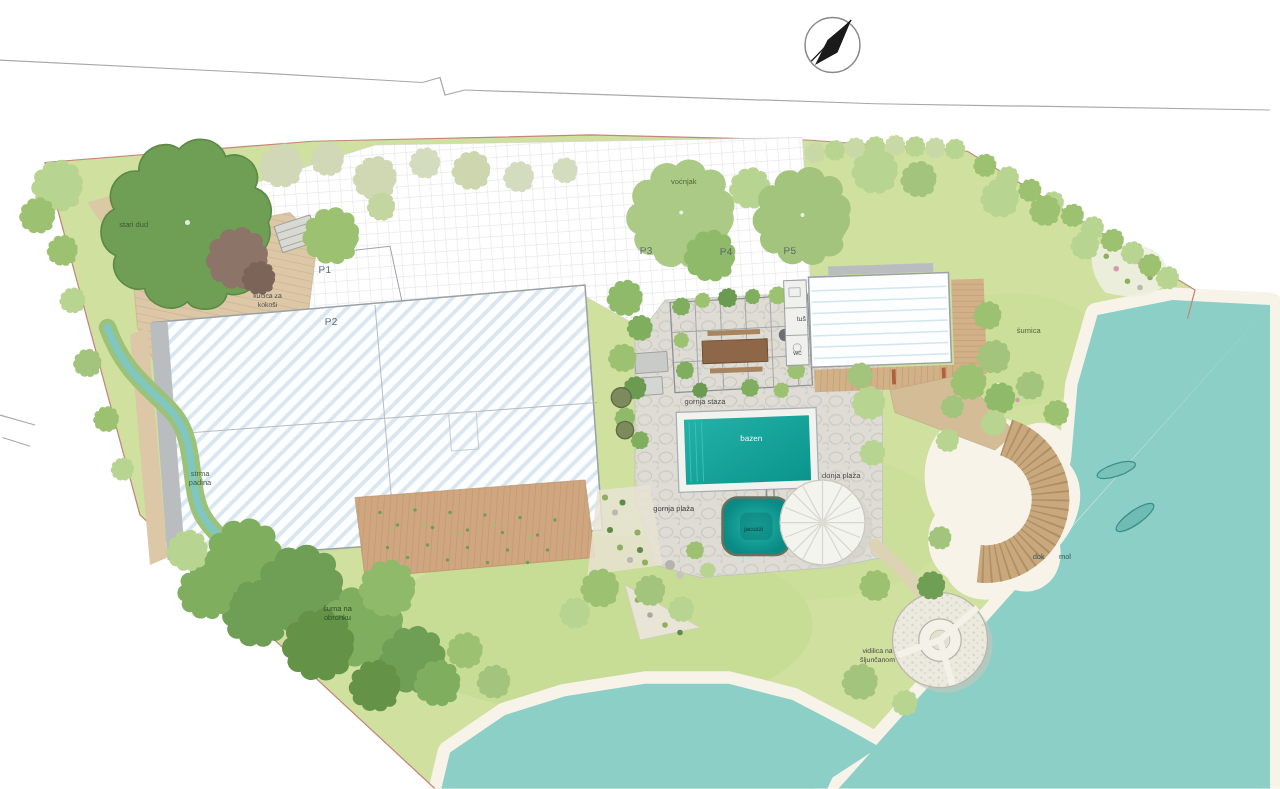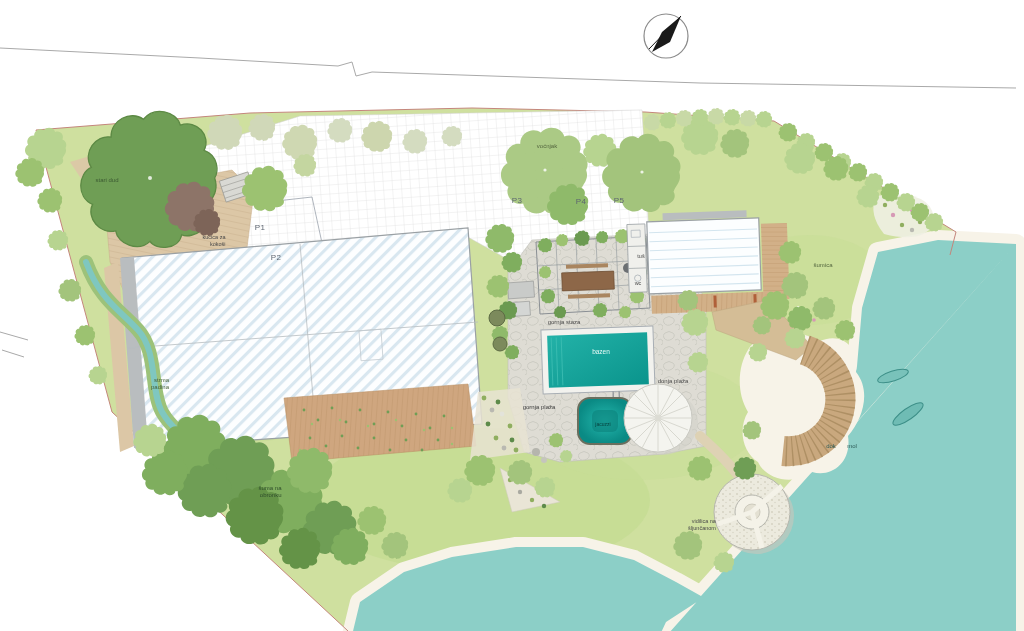--- a/index.html
+++ b/index.html
@@ -1,28 +1,28 @@
 <!DOCTYPE html>
 <html><head>
 <meta charset="utf-8">
 <style>
   html,body{margin:0;padding:0;background:#ffffff;}
   .stage{position:relative;width:1024px;height:631px;background:#ffffff;overflow:hidden;
          font-family:"Liberation Sans", sans-serif;}
   .stage svg{position:absolute;left:0;top:0;}
   .labels{position:absolute;left:0;top:0;width:1024px;height:631px;pointer-events:none;}
-  .lbl{position:absolute;transform:translate(-50%,-50%);white-space:pre-line;text-align:right;
+  .lbl{position:absolute;transform:translate(-50%,-50%);white-space:pre-line;text-align:center;
        line-height:1.2;color:#4a4a4a;}
   .l-bigtree{left:107px;top:181px;font-size:6px;color:#3c5a32}
   .l-coop{left:214px;top:241px;font-size:5.5px;}
-  .l-p1{left:260px;top:228px;font-size:8px;color:#5d6570;letter-spacing:.4px}
-  .l-p2{left:276px;top:258px;font-size:8px;color:#5d6570;letter-spacing:.4px}
+  .l-p1{left:260px;top:216px;font-size:8px;color:#5d6570;letter-spacing:.4px}
+  .l-p2{left:265px;top:258px;font-size:8px;color:#5d6570;letter-spacing:.4px}
   .l-p3{left:517px;top:201px;font-size:8px;color:#5d6570;letter-spacing:.4px}
   .l-p4{left:581px;top:202px;font-size:8px;color:#5d6570;letter-spacing:.4px}
-  .l-p5{left:619px;top:201px;font-size:8px;color:#5d6570;letter-spacing:.4px}
+  .l-p5{left:632px;top:201px;font-size:8px;color:#5d6570;letter-spacing:.4px}
   .l-orchard{left:547px;top:147px;font-size:6px;color:#54663f}
   .l-tus{left:641px;top:256px;font-size:5.5px;}
   .l-wc{left:638px;top:283px;font-size:5.5px;}
   .l-sumica{left:823px;top:266px;font-size:6px;color:#54663f}
   .l-gstaza{left:564px;top:323px;font-size:6px;}
   .l-bazen{left:601px;top:352px;font-size:6.5px;color:#eafaf7}
   .l-dplaza{left:673px;top:382px;font-size:6px;}
   .l-gplaza{left:539px;top:408px;font-size:6px;color:#3e3e3e}
   .l-jacuzzi{left:603px;top:424px;font-size:5px;color:#063f3c}
   .l-strma{left:160px;top:384px;font-size:6px;color:#44603a}

